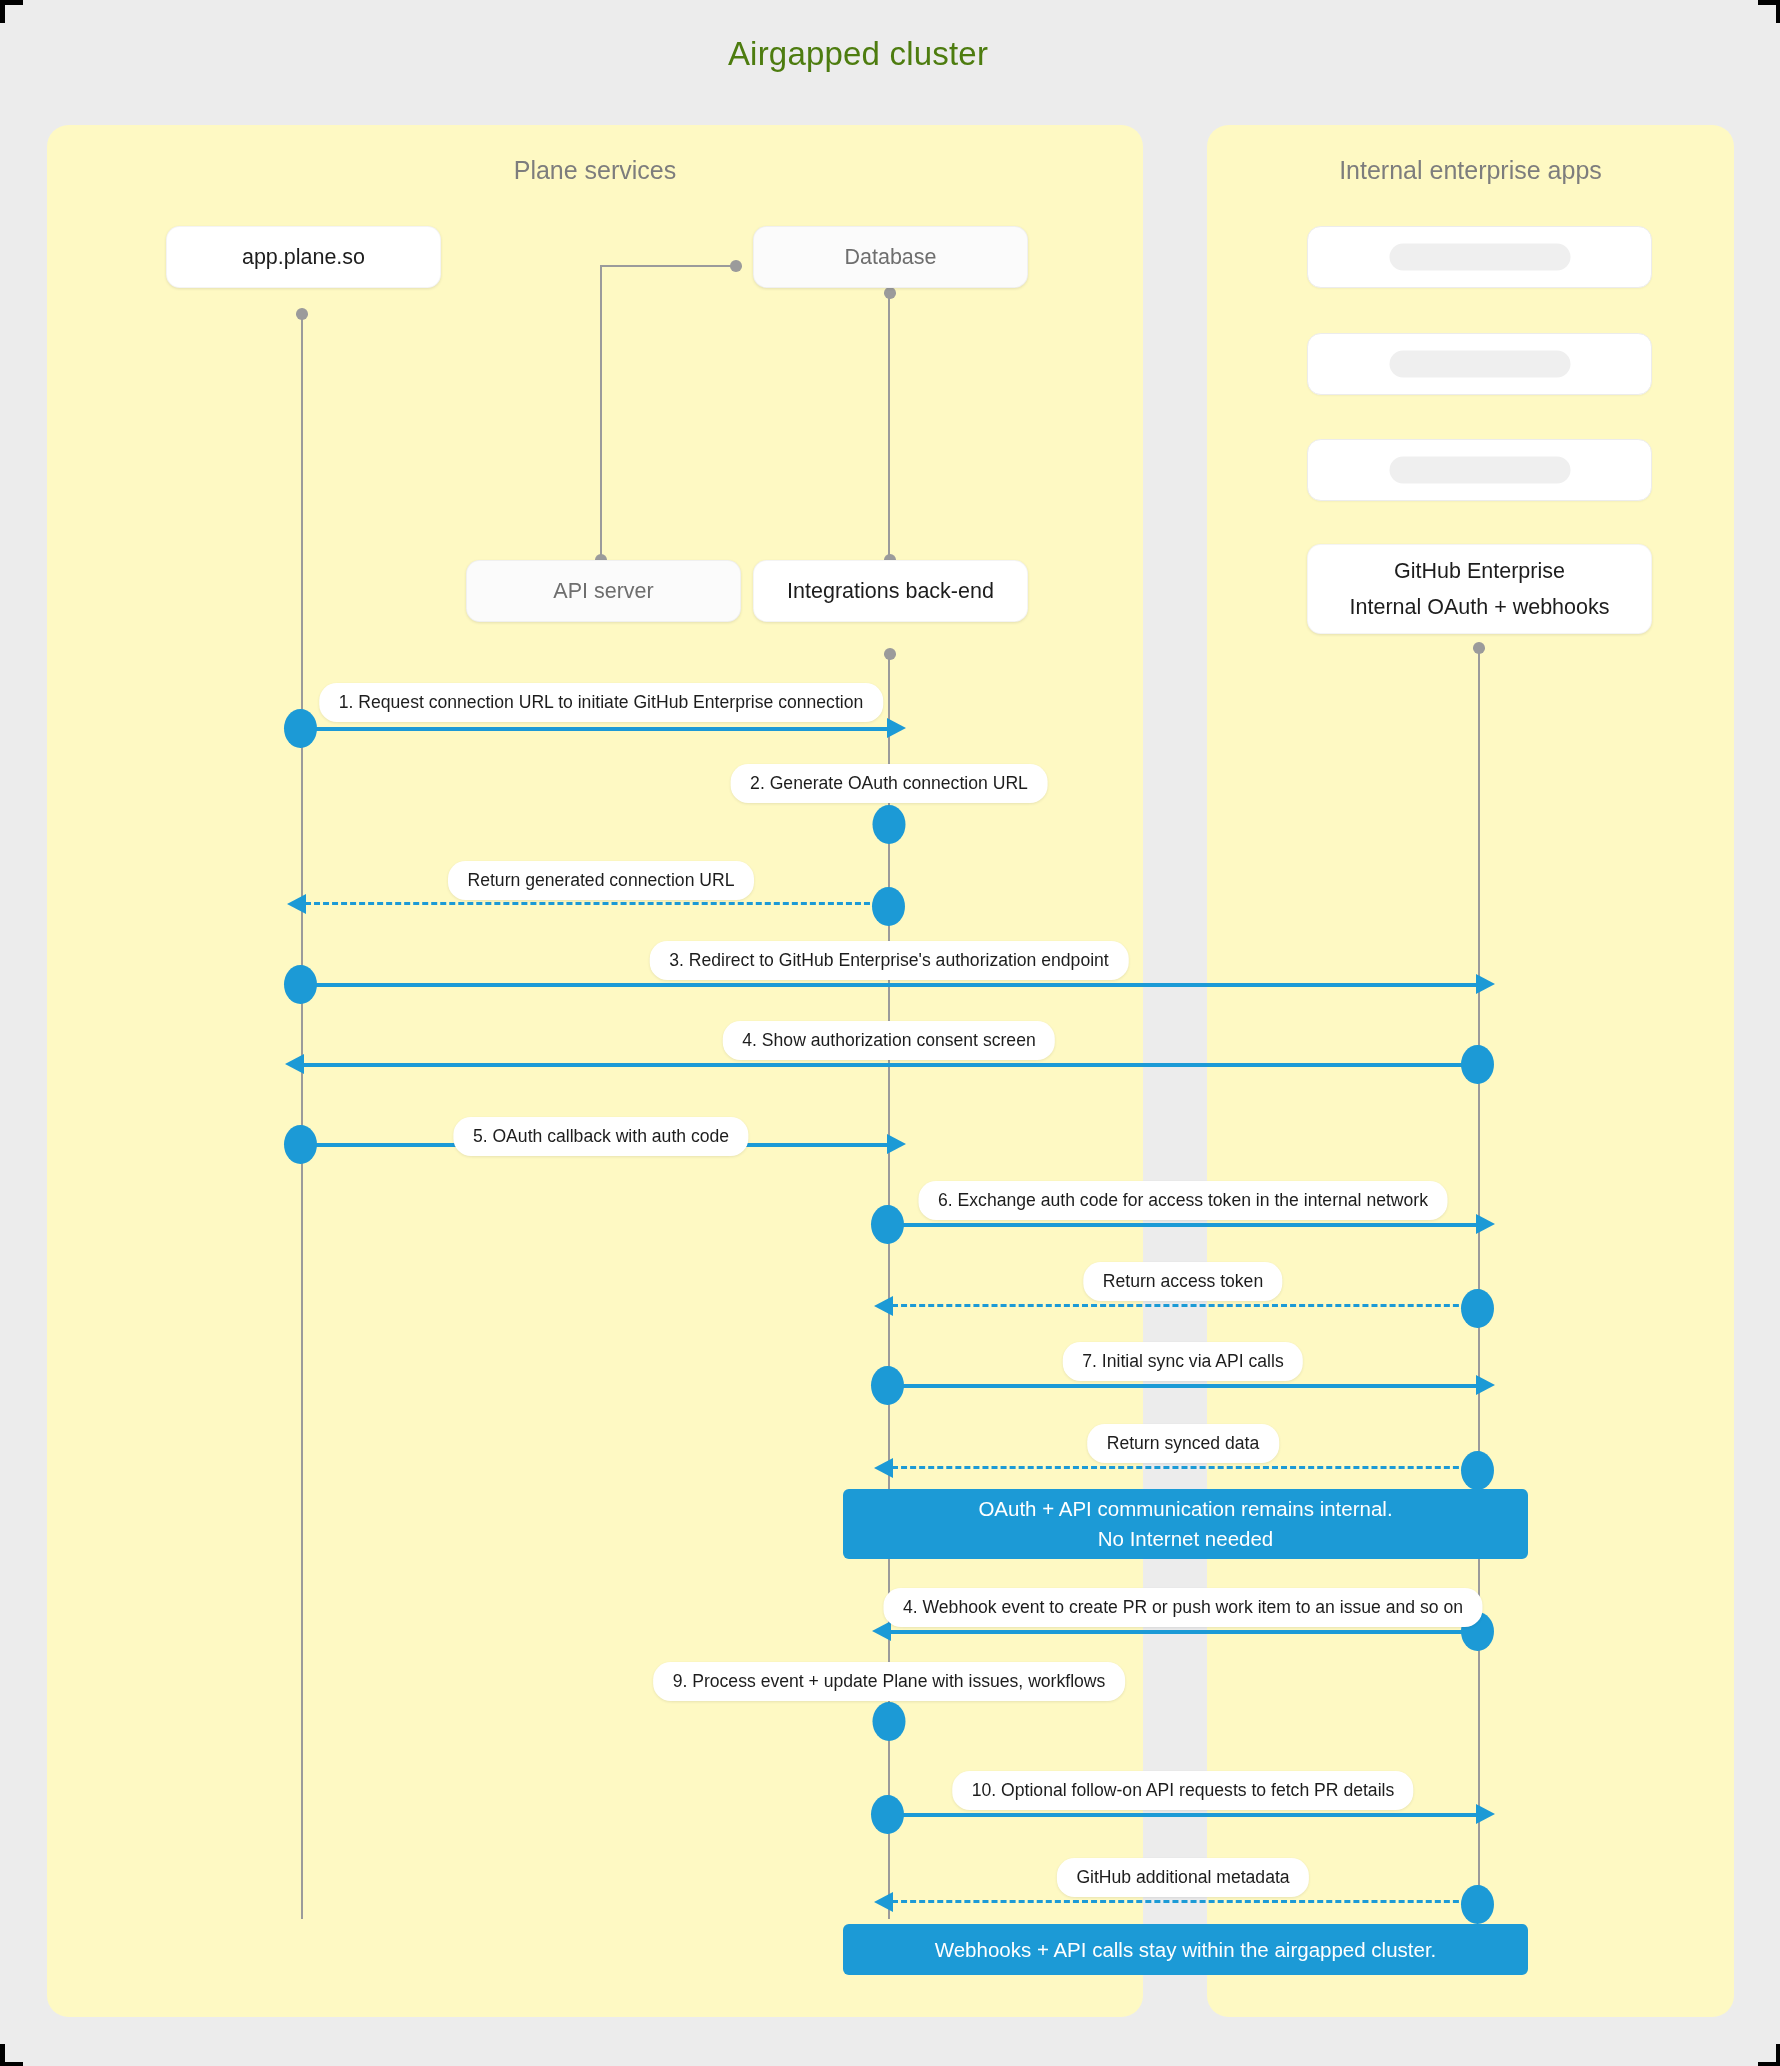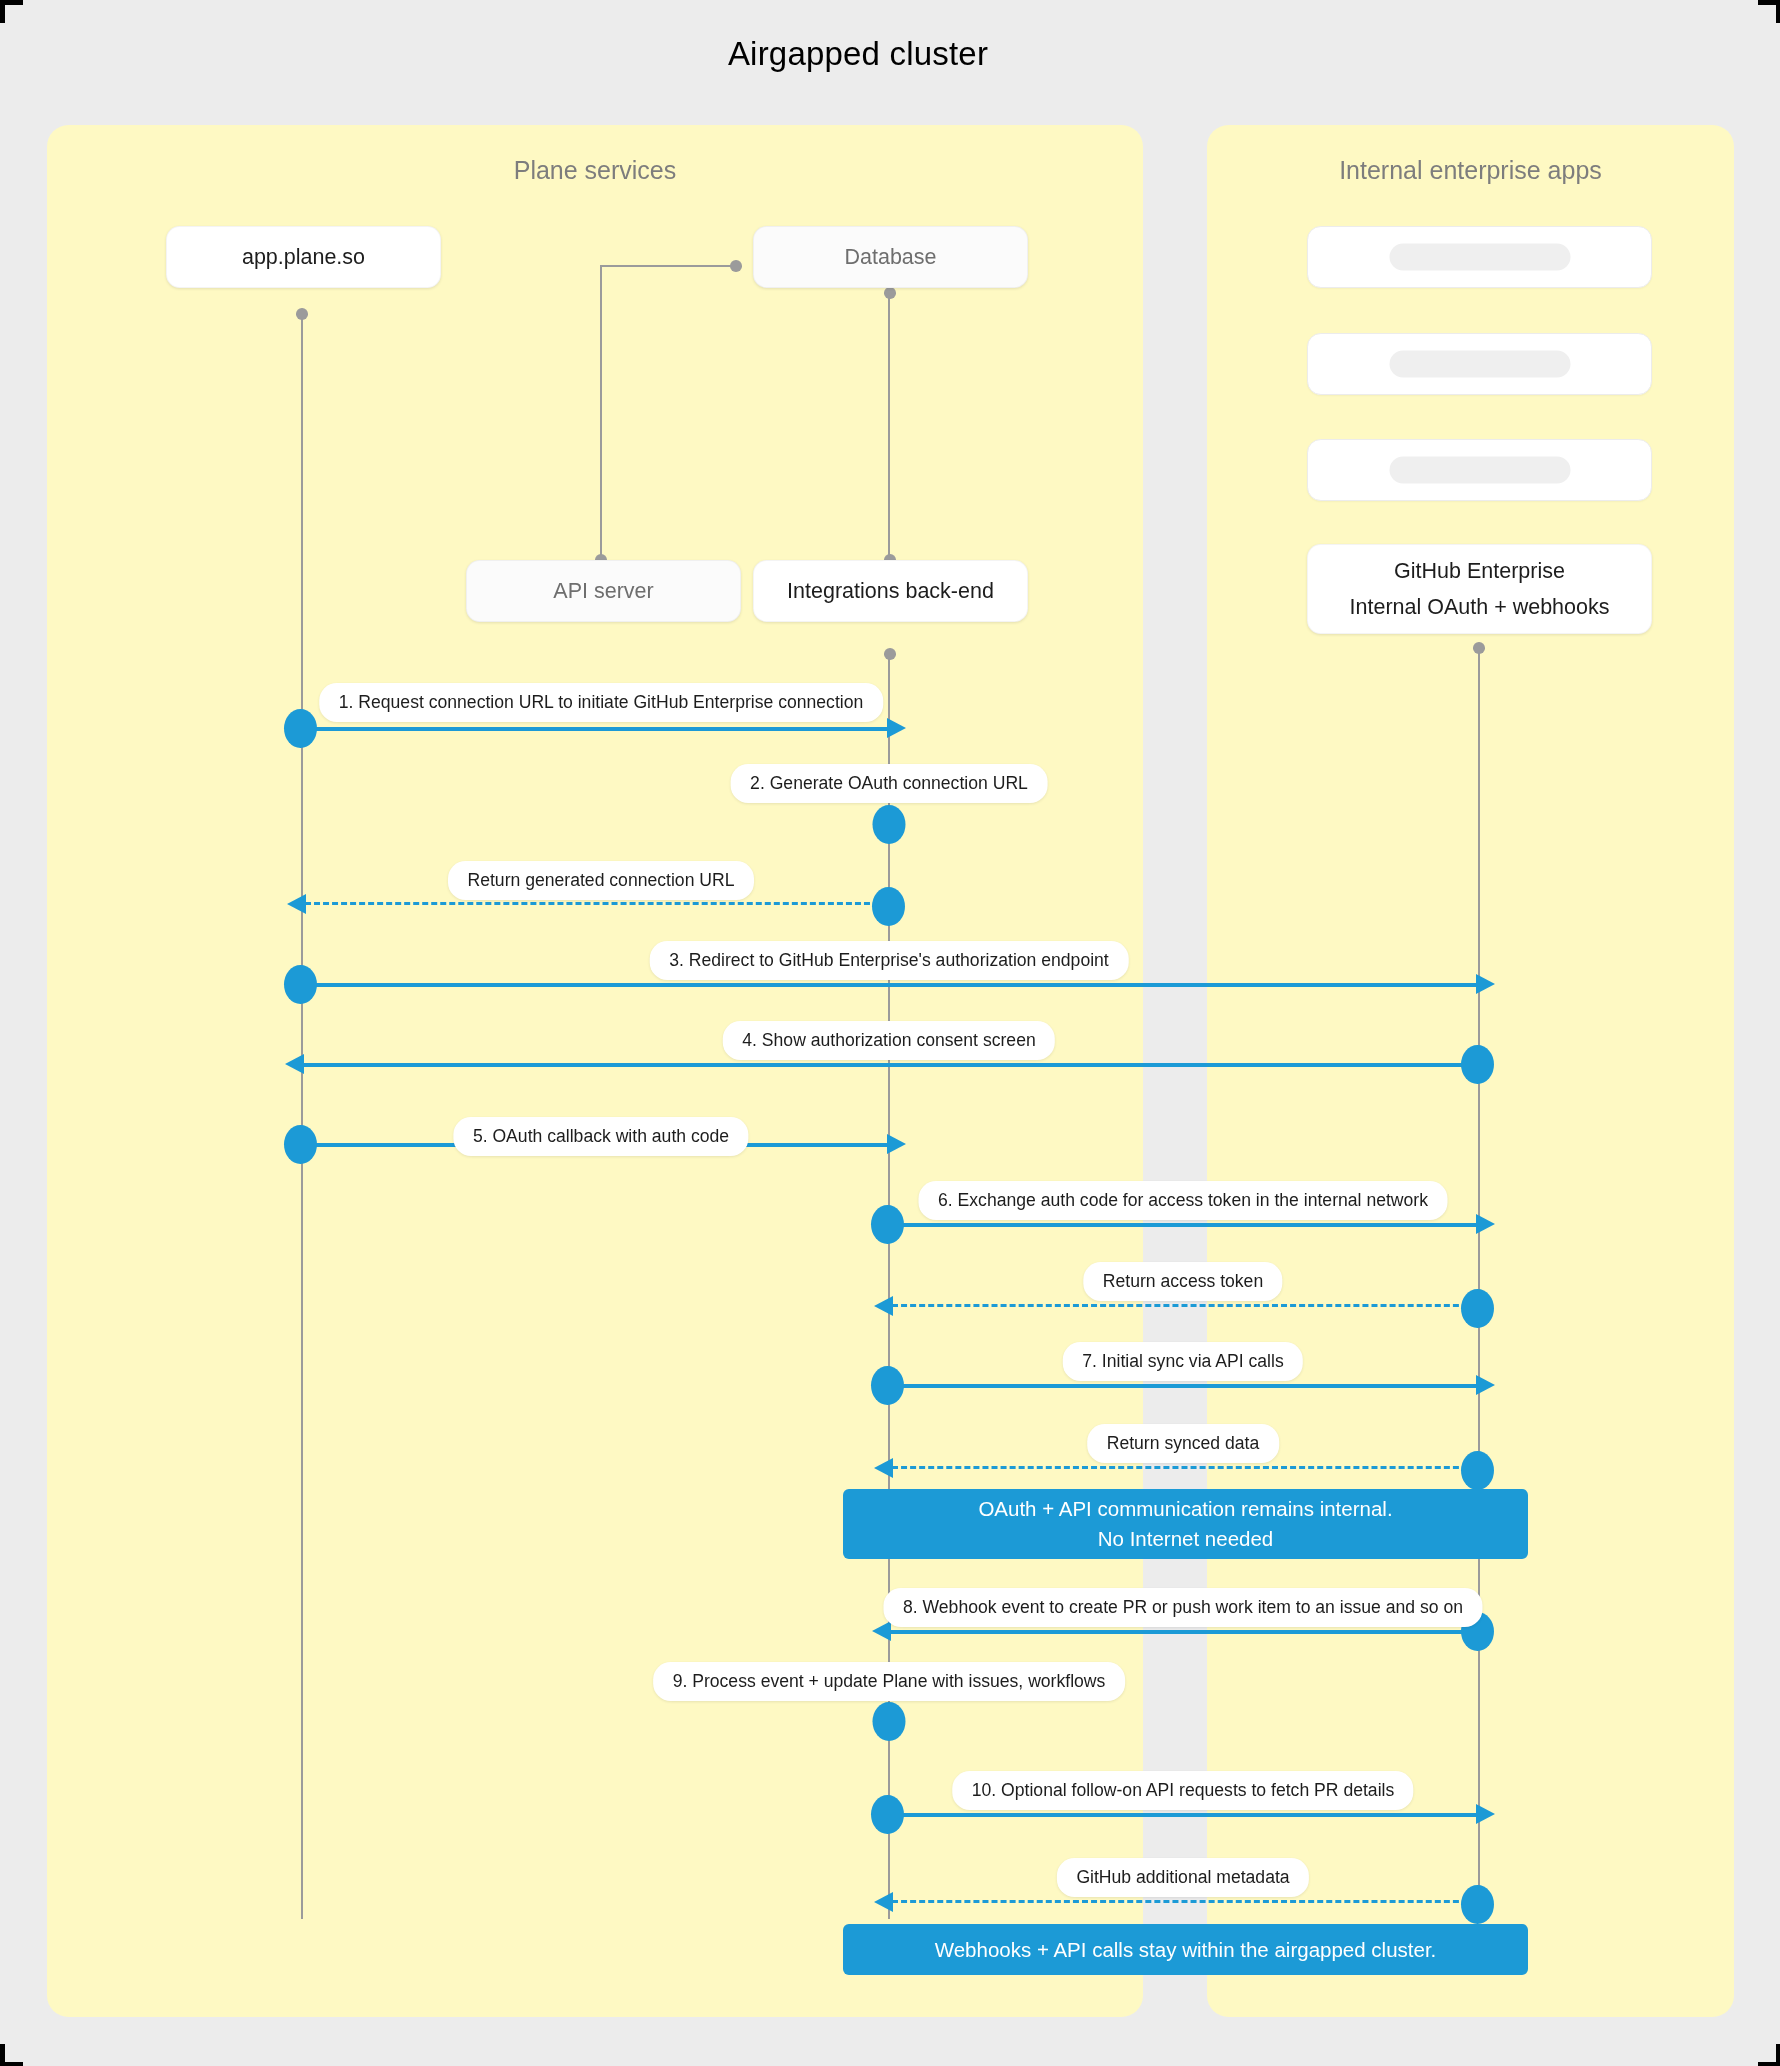--- a/index.html
+++ b/index.html
@@ -15,21 +15,21 @@
   }
   
   .corner{position:absolute;width:17.6px;height:17.6px;z-index:60;}
   .corner.tl{left:0;top:0;border-left:5.9px solid #000;border-top:5.9px solid #000;}
   .corner.tr{right:0;top:0;border-right:5.9px solid #000;border-top:5.9px solid #000;}
   .corner.bl{left:0;bottom:0;border-left:5.9px solid #000;border-bottom:5.9px solid #000;}
   .corner.br{right:0;bottom:0;border-right:5.9px solid #000;border-bottom:5.9px solid #000;}
 
   #diagram-title{
     position:absolute;left:0;top:35px;width:1716px;text-align:center;
-    font-size:33px;color:#000000;letter-spacing:0.2px;
+    font-size:33px;color:#4d7c0f;letter-spacing:0.2px;
   }
 
   .panel{
     position:absolute;border-radius:21.5px;background:#fef9c3;
   }
   #panel-plane{left:47px;top:125px;width:1096px;height:1892px;}
   #panel-enterprise{left:1207px;top:125px;width:527px;height:1892px;}
   .panel-title{
     position:absolute;left:0;top:31px;width:100%;text-align:center;
     font-size:25px;color:#7d7d7d;
@@ -235,21 +235,21 @@
     <div>
       <div>OAuth + API communication remains internal.</div>
       <div>No Internet needed</div>
     </div>
   </div>
 
   <div class="msg" style="left:890px;top:1630px;width:587px;">
     <div class="endball r"></div>
     <div class="arrowhead left"></div>
   </div>
-  <div class="msglabel" style="left:1183px;top:1588px;">8. Webhook event to create PR  or push work item to an issue  and so on</div>
+  <div class="msglabel" style="left:1183px;top:1588px;">4. Webhook event to create PR  or push work item to an issue  and so on</div>
 
   <div class="selfnode" style="left:889px;top:1702px;"></div>
   <div class="msglabel" style="left:889px;top:1662px;">9. Process event + update Plane with issues, workflows</div>
 
   <div class="msg" style="left:888px;top:1813px;width:589px;">
     <div class="endball l"></div>
     <div class="arrowhead right"></div>
   </div>
   <div class="msglabel" style="left:1183px;top:1771px;">10. Optional follow-on API requests to fetch PR details</div>
 

